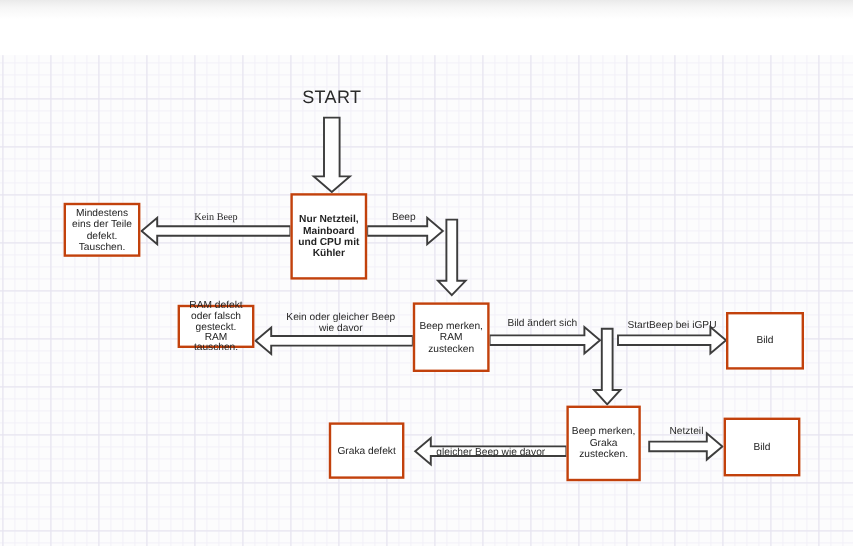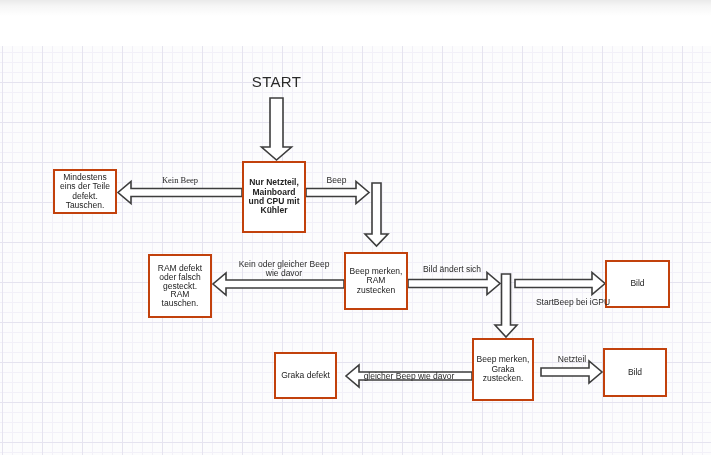--- a/index.html
+++ b/index.html
@@ -37,33 +37,33 @@
     font-size:8.5px;line-height:9.2px;white-space:pre-line;
   }
   .start{font-size:15px;color:#2a2a2a;letter-spacing:.3px;}
   svg.arrows{position:absolute;left:0;top:0;width:711px;height:455px;}
   svg.arrows polygon{fill:#ffffff;stroke:#3d3d3d;stroke-width:1.6;stroke-linejoin:miter;}
 
   
   #n-netzteil   {left:242px;top:161px;width:64px;height:72px;font-weight:bold;}
   #n-mindestens {left:53px; top:169px;width:64px;height:45px;}
   #n-ram-merken {left:344px;top:252px;width:64px;height:58px;}
-  #n-ram-defekt {left:148px;top:254px;width:64px;height:64px;line-height:8.9px;}
+  #n-ram-defekt {left:148px;top:254px;width:64px;height:36px;line-height:8.9px;}
   #n-bild-igpu  {left:605px;top:260px;width:65px;height:48px;}
   #n-graka-merken{left:472px;top:338px;width:62px;height:63px;}
   #n-graka-defekt{left:274px;top:352px;width:63px;height:47px;}
   #n-bild-graka {left:603px;top:348px;width:64px;height:49px;}
 
   
   #l-start          {left:238px;top:77px; width:77px;}
   #l-kein-beep      {left:140px;top:176px;width:80px;font-family:Liberation Serif, serif;}
   #l-beep           {left:306px;top:176px;width:61px;}
   #l-kein-oder      {left:224px;top:260px;width:120px;}
   #l-beep-aendert   {left:402px;top:265px;width:100px;}
-  #l-startbeep-igpu {left:518px;top:266px;width:110px;margin-top:32px;}
+  #l-startbeep-igpu {left:505px;top:266px;width:110px;}
   #l-gleicher-beep  {left:349px;top:372px;width:120px;}
   #l-startbeep      {left:532px;top:355px;width:80px;}
 </style>
 </head>
 <body>
 
 <div class="topband"></div>
 <div class="canvas"></div>
 
 <svg class="arrows" viewBox="0 0 711 455">

